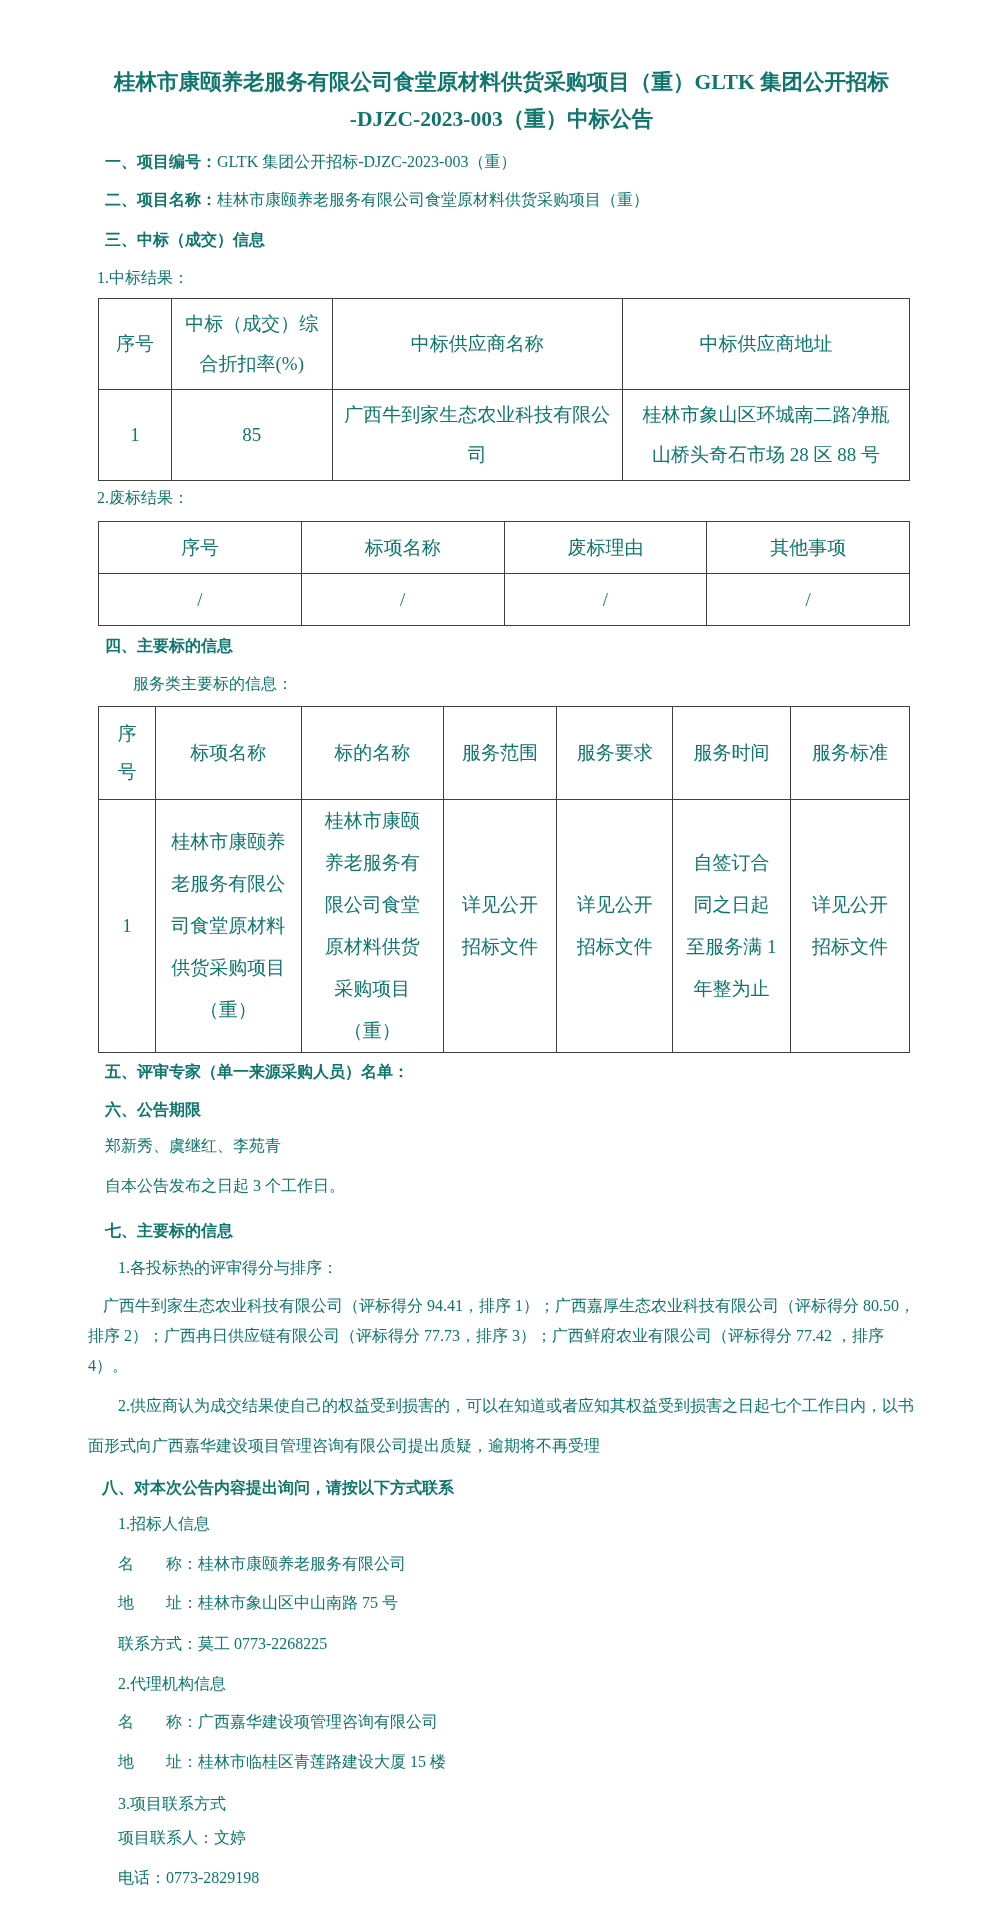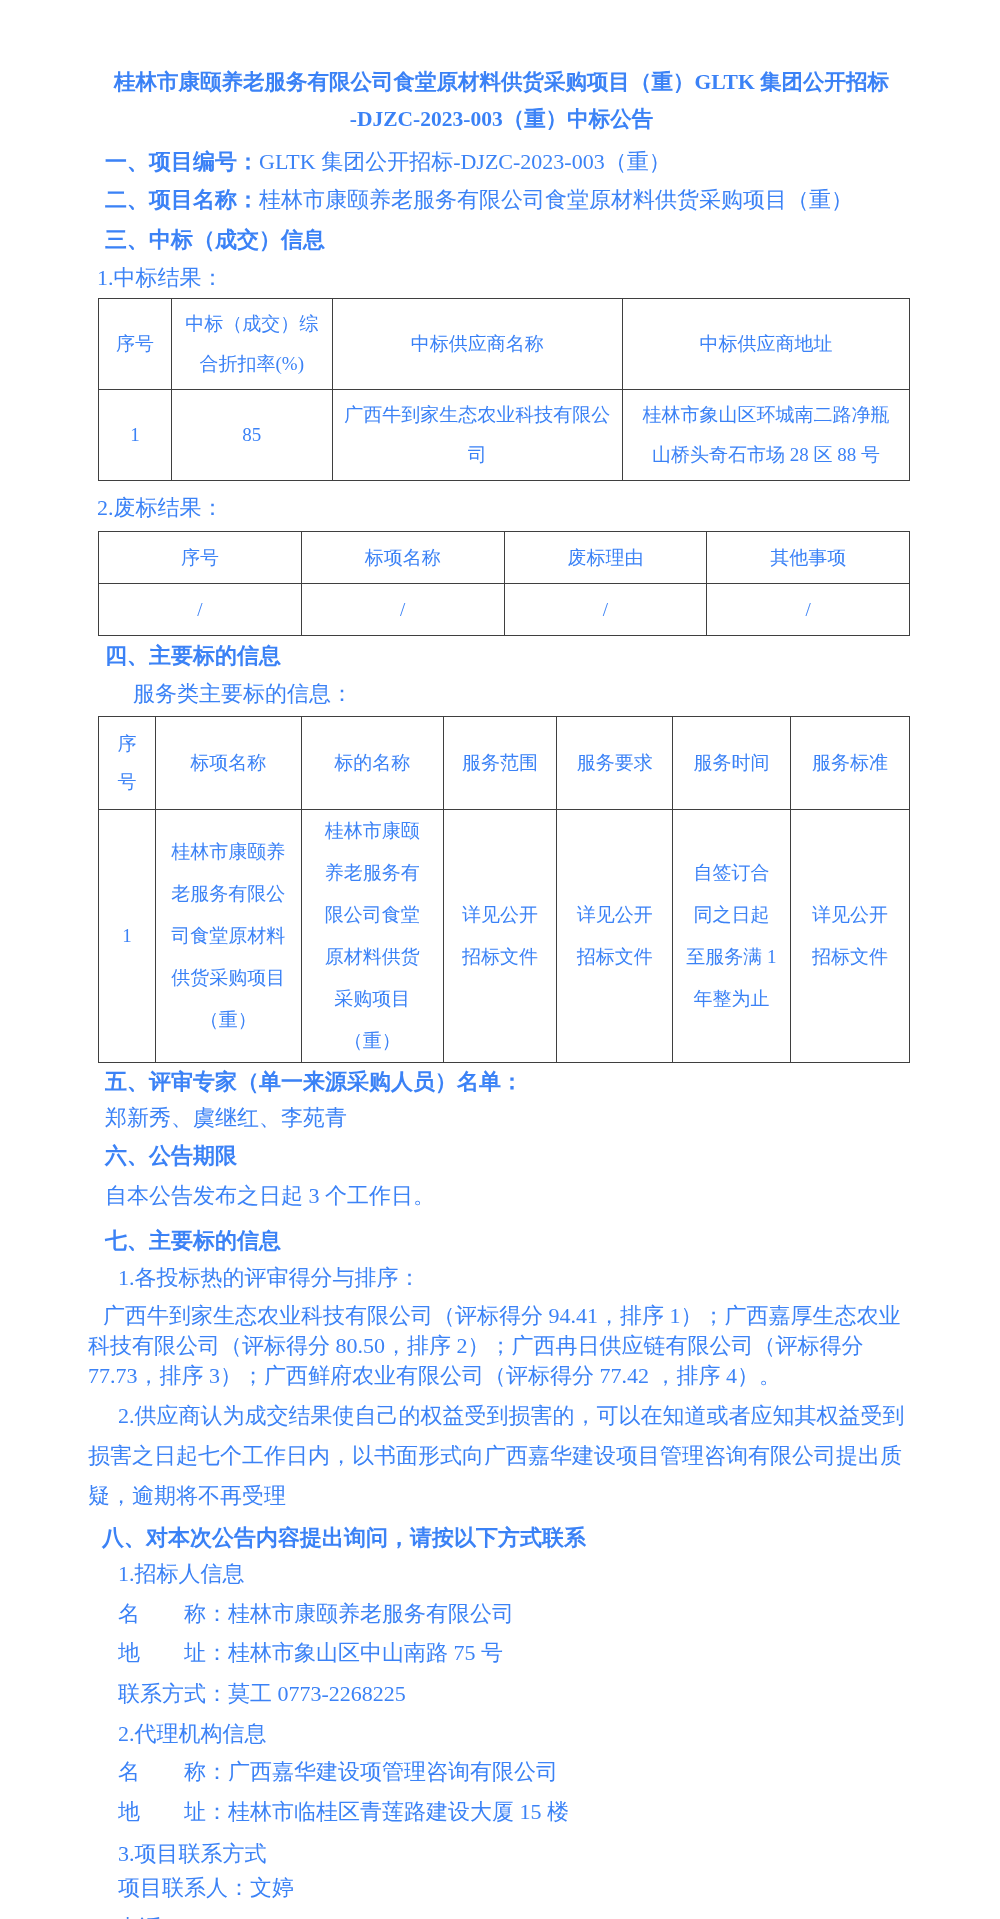--- a/index.html
+++ b/index.html
@@ -1,28 +1,28 @@
 <!DOCTYPE html>
 <html><head>
 <meta charset="utf-8">
 <style>
   html,body { margin:0; padding:0; background:#ffffff; }
   .page {
     position:relative;
     width:1000px; height:1919px;
     margin:0 auto;
     background:#ffffff;
-    color:#3b82f6;
+    color:#0f766e;
     font-family:"Liberation Serif","DejaVu Serif",serif;
     overflow:hidden;
     box-sizing:border-box;
     padding:64px 85px 0 88px;
   }
   .t-line { font-size:21.5px; font-weight:bold; text-align:center; line-height:37px; margin:0; }
-  .line { font-size:22px; line-height:24px; margin:0; }
+  .line { font-size:16px; line-height:24px; margin:0; }
   .bold { font-weight:bold; }
   .ml-17 { margin-left:17px; }
   .ml-14 { margin-left:14px; }
   .ml-9  { margin-left:9px; }
   .ml-30 { margin-left:30px; }
   .ml-45 { margin-left:45px; }
   table { border-collapse:collapse; table-layout:fixed; width:812px; margin-left:10px; }
   td,th { border:1px solid #3f3f3f; text-align:center; vertical-align:middle;
           font-size:19px; font-weight:normal; word-break:break-all; overflow-wrap:anywhere; }
   
@@ -74,21 +74,21 @@
     </tr>
     <tr>
       <td>1</td>
       <td>85</td>
       <td class="c-name">广西牛到家生态农业科技有限公司</td>
       <td class="c-addr">桂林市象山区环城南二路净瓶山桥头奇石市场 28 区 88 号</td>
     </tr>
   </tbody>
     </table>
 
-  <p class="line ml-9" style="margin-top:15px;">2.废标结果：</p>
+  <p class="line ml-9" style="margin-top:5px;">2.废标结果：</p>
 
   <table class="t-reject" style="margin-top:11px;">
     <colgroup>
         <col style="width:25%">
         <col style="width:25%">
         <col style="width:25%">
         <col style="width:25%">
       </colgroup>
     <tbody>
         <tr>
@@ -137,23 +137,23 @@
       <td>详见公开招标文件</td>
       <td>详见公开招标文件</td>
       <td>自签订合同之日起至服务满 1 年整为止</td>
       <td>详见公开招标文件</td>
     </tr>
   </tbody>
     </table>
 
   <p class="line bold ml-17" style="margin-top:7px;">五、评审专家（单一来源采购人员）名单：</p>
 
+  <p class="line bold ml-17" style="margin-top:14px;">六、公告期限</p>
+
   <p class="line ml-17" style="margin-top:12px;">郑新秀、虞继红、李苑青</p>
-
-  <p class="line bold ml-17" style="margin-top:14px;">六、公告期限</p>
 
   <p class="line ml-17" style="margin-top:16px;">自本公告发布之日起 3 个工作日。</p>
 
   <p class="line bold ml-17" style="margin-top:21px;">七、主要标的信息</p>
 
   <p class="line ml-30" style="margin-top:13px;">1.各投标热的评审得分与排序：</p>
 
   <p class="line scores" style="margin-top:11px;">广西牛到家生态农业科技有限公司（评标得分 94.41，排序 1）；广西嘉厚生态农业科技有限公司（评标得分 80.50，排序 2）；广西冉日供应链有限公司（评标得分 77.73，排序 3）；广西鲜府农业有限公司（评标得分 77.42 ，排序 4）。</p>
 
   <p class="line claim" style="margin-top:5px;">2.供应商认为成交结果使自己的权益受到损害的，可以在知道或者应知其权益受到损害之日起七个工作日内，以书面形式向广西嘉华建设项目管理咨询有限公司提出质疑，逾期将不再受理</p>

